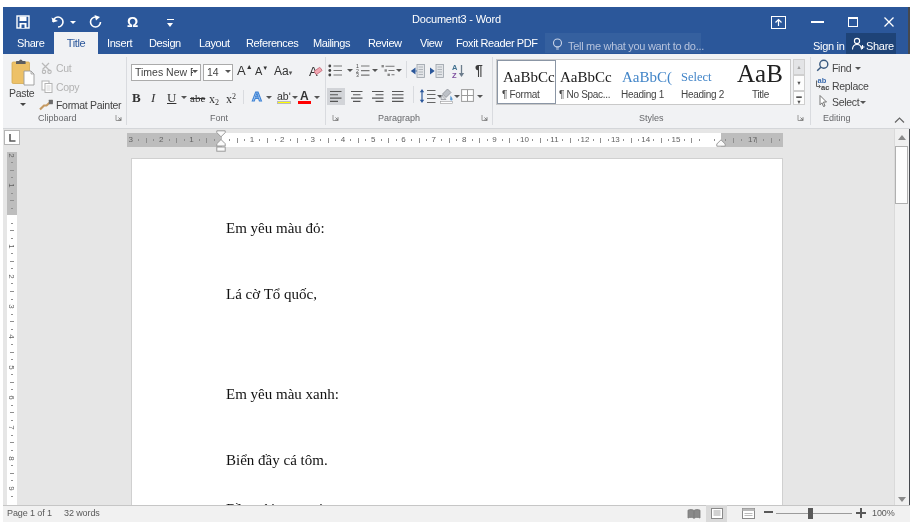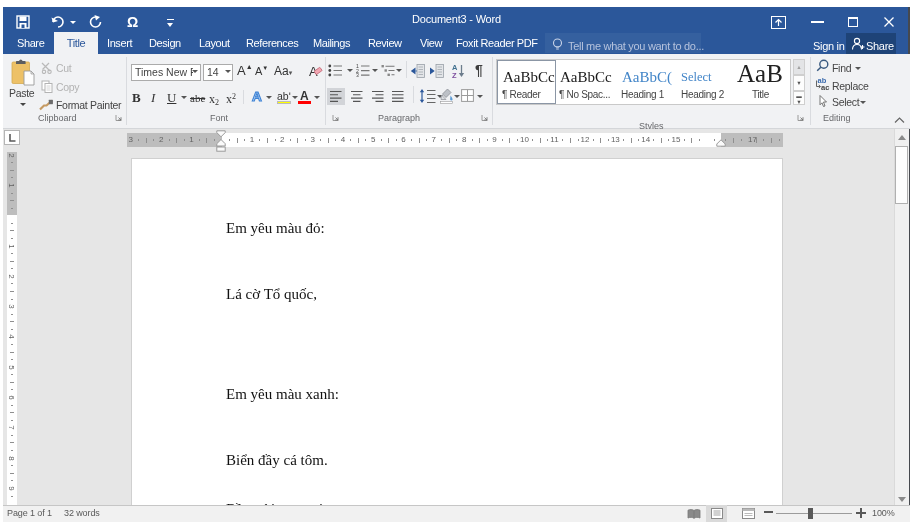--- a/index.html
+++ b/index.html
@@ -241,36 +241,36 @@
 <div class="a glabel" style="left:378px;top:113px">Paragraph</div>
 <svg class="a" style="left:481px;top:114px" width="8" height="8" viewBox="0 0 8 8">
  <path d="M1 1 L1 6.5 L6.5 6.5" fill="none" stroke="#9a9a9a" stroke-width="1"></path>
  <path d="M3.5 3.5 L6 6 M6 3.2 L6 6 L3.2 6" fill="none" stroke="#777" stroke-width="0.9"></path>
 </svg>
 <div class="gsep" style="left:492px;top:57px"></div>
 
 <div class="a" style="left:496px;top:59px;width:295px;height:46px;background:#fff;border:1px solid #c9c9c9"></div>
 <div class="a" style="left:497px;top:60px;width:59px;height:44px;background:#fff;border:1.5px solid #8b96a5"></div>
 <div class="a" style="left:503px;top:69px;font-size:15px;font-family:'Liberation Serif',serif;color:#1a1a1a">AaBbCc</div>
-<div class="a" style="left:502px;top:89px;font-size:10px;letter-spacing:-0.3px;color:#444">¶ Reader</div>
+<div class="a" style="left:502px;top:89px;font-size:10px;letter-spacing:-0.3px;color:#444">¶ Format</div>
 <div class="a" style="left:560px;top:69px;font-size:15px;font-family:'Liberation Serif',serif;color:#1a1a1a">AaBbCc</div>
 <div class="a" style="left:559px;top:89px;font-size:10px;letter-spacing:-0.3px;color:#444">¶ No Spac...</div>
 <div class="a" style="left:622px;top:69px;font-size:15px;font-family:'Liberation Serif',serif;color:#4285c8">AaBbC(</div>
 <div class="a" style="left:621px;top:89px;font-size:10px;letter-spacing:-0.3px;color:#444">Heading 1</div>
 <div class="a" style="left:681px;top:70px;font-size:12.5px;font-family:'Liberation Serif',serif;color:#4285c8">Select</div>
 <div class="a" style="left:681px;top:89px;font-size:10px;letter-spacing:-0.3px;color:#444">Heading 2</div>
 <div class="a" style="left:737px;top:60px;font-size:25px;font-family:'Liberation Serif',serif;color:#222">AaB</div>
 <div class="a" style="left:752px;top:89px;font-size:10px;letter-spacing:-0.3px;color:#444">Title</div>
 <div class="a" style="left:793px;top:59px;width:12px;height:16px;background:#e3e4e6;border:1px solid #cfcfcf;text-align:center;font-size:5.5px;color:#a0a0a0;line-height:14px">▲</div>
 <div class="a" style="left:793px;top:75px;width:12px;height:16px;background:#fdfdfd;border:1px solid #cfcfcf;text-align:center;font-size:5.5px;color:#555;line-height:14px">▼</div>
 <div class="a" style="left:793px;top:91px;width:12px;height:14px;background:#fdfdfd;border:1px solid #cfcfcf;text-align:center;font-size:5.5px;color:#555;line-height:5px">
     <span style="display:block;margin-top:2px">▬</span>
     <span style="display:block;margin-top:1px">▼</span>
   </div>
-<div class="a glabel" style="left:639px;top:121px">Styles</div>
+<div class="a glabel" style="left:639px;top:113px">Styles</div>
 <svg class="a" style="left:797px;top:114px" width="8" height="8" viewBox="0 0 8 8">
  <path d="M1 1 L1 6.5 L6.5 6.5" fill="none" stroke="#9a9a9a" stroke-width="1"></path>
  <path d="M3.5 3.5 L6 6 M6 3.2 L6 6 L3.2 6" fill="none" stroke="#777" stroke-width="0.9"></path>
 </svg>
 <div class="gsep" style="left:810px;top:57px"></div>
 
 <svg class="a" style="left:816px;top:59px" width="13" height="13" viewBox="0 0 13 13">
  <circle cx="7.8" cy="5.2" r="4" fill="none" stroke="#3a5a80" stroke-width="1.4"></circle>
  <path d="M4.8 8.2 L1.2 11.8" stroke="#3a5a80" stroke-width="1.5"></path>
 </svg>

